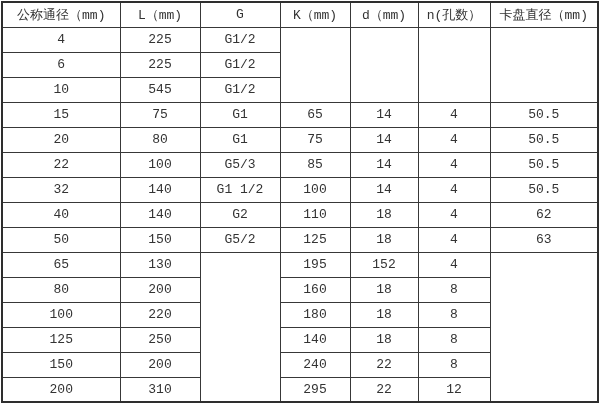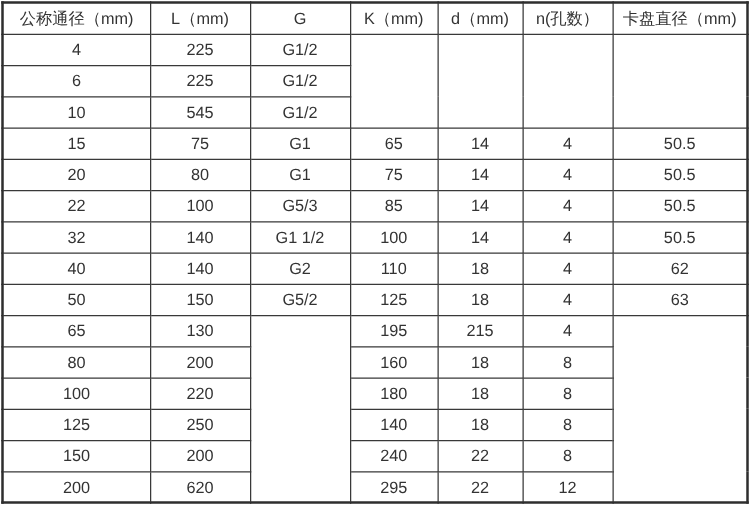--- a/index.html
+++ b/index.html
@@ -19,20 +19,21 @@
     height: 410px;
     box-sizing: border-box;
     padding: 1px;
   }
   table.spec-table {
     width: 598px;
     height: 328px;
     border-collapse: collapse;
     table-layout: fixed;
     border: 2px solid #2e2e2e;
+    font-family: Liberation Mono, monospace;
   }
   table.spec-table th,
   table.spec-table td {
     border: 1px solid #383838;
     text-align: center;
     vertical-align: middle;
     font-size: 13px;
     font-weight: 400;
     color: #333333;
     padding: 0 2px;
@@ -149,21 +150,21 @@
           <td>125</td>
           <td>18</td>
           <td>4</td>
           <td>63</td>
         </tr>
         <tr>
           <td>65</td>
           <td>130</td>
           <td rowspan="6"></td>
           <td>195</td>
-          <td>215</td>
+          <td>152</td>
           <td>4</td>
           <td rowspan="6"></td>
         </tr>
         <tr>
           <td>80</td>
           <td>200</td>
           <td>160</td>
           <td>18</td>
           <td>8</td>
         </tr>
@@ -183,20 +184,20 @@
         </tr>
         <tr>
           <td>150</td>
           <td>200</td>
           <td>240</td>
           <td>22</td>
           <td>8</td>
         </tr>
         <tr>
           <td>200</td>
-          <td>620</td>
+          <td>310</td>
           <td>295</td>
           <td>22</td>
           <td>12</td>
         </tr>
       </tbody>
   </table>
 </div>
 
 </body></html>

